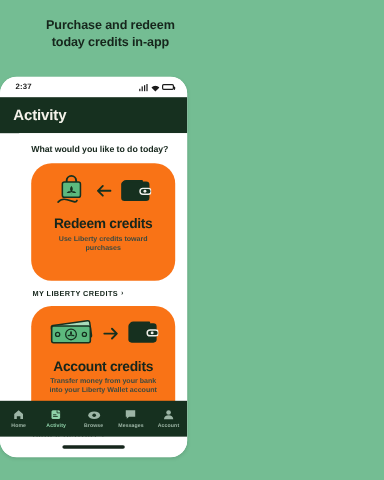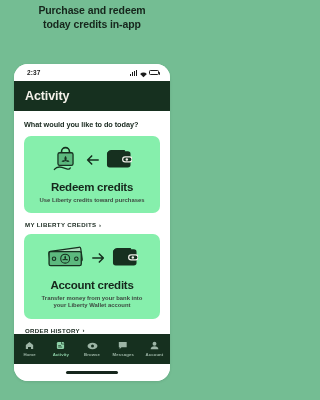--- a/index.html
+++ b/index.html
@@ -9,36 +9,36 @@
   }
   body {
     background: #74bd93;
     font-family: "Liberation Sans", sans-serif;
     position: relative;
   }
 
   
   .promo {
     width: 184px;
-    padding-top: 4px;
+    padding-top: 15px;
     text-align: center;
   }
   .promo-line {
     display: block;
     color: #16261c;
     font-size: 10.5px;
     font-weight: 700;
     line-height: 13.5px;
     letter-spacing: -0.1px;
   }
 
   
   .phone {
     position: absolute;
-    left: 14px;
+    left: 0;
     top: 64px;
     width: 156px;
     height: 317px;
     background: #ffffff;
     border-radius: 14px;
     overflow: hidden;
     box-shadow: 0 1px 3px rgba(0,0,0,0.10);
   }
 
   
@@ -96,35 +96,36 @@
     font-weight: 700;
     letter-spacing: -0.1px;
   }
 
   
   .app-body {
     background: #ffffff;
     height: 253px;
     padding: 9px 10px 0 10px;
     position: relative;
+    margin-left: 16px;
   }
 
   .prompt {
     font-size: 7.3px;
     font-weight: 700;
     color: #16261c;
     margin-bottom: 7px;
     letter-spacing: -0.05px;
   }
 
   
   .card {
-    background: #86efac;
-    border-radius: 7px;
-    padding: 9px 8px 9px 8px;
+    background: #f97316;
+    border-radius: 17px;
+    padding: 9px 8px 22px 8px;
     text-align: center;
   }
   .card + .section-link { margin-top: 8px; }
 
   .card-art {
     height: 32px;
     display: flex;
     align-items: center;
     justify-content: center;
     gap: 7px;

